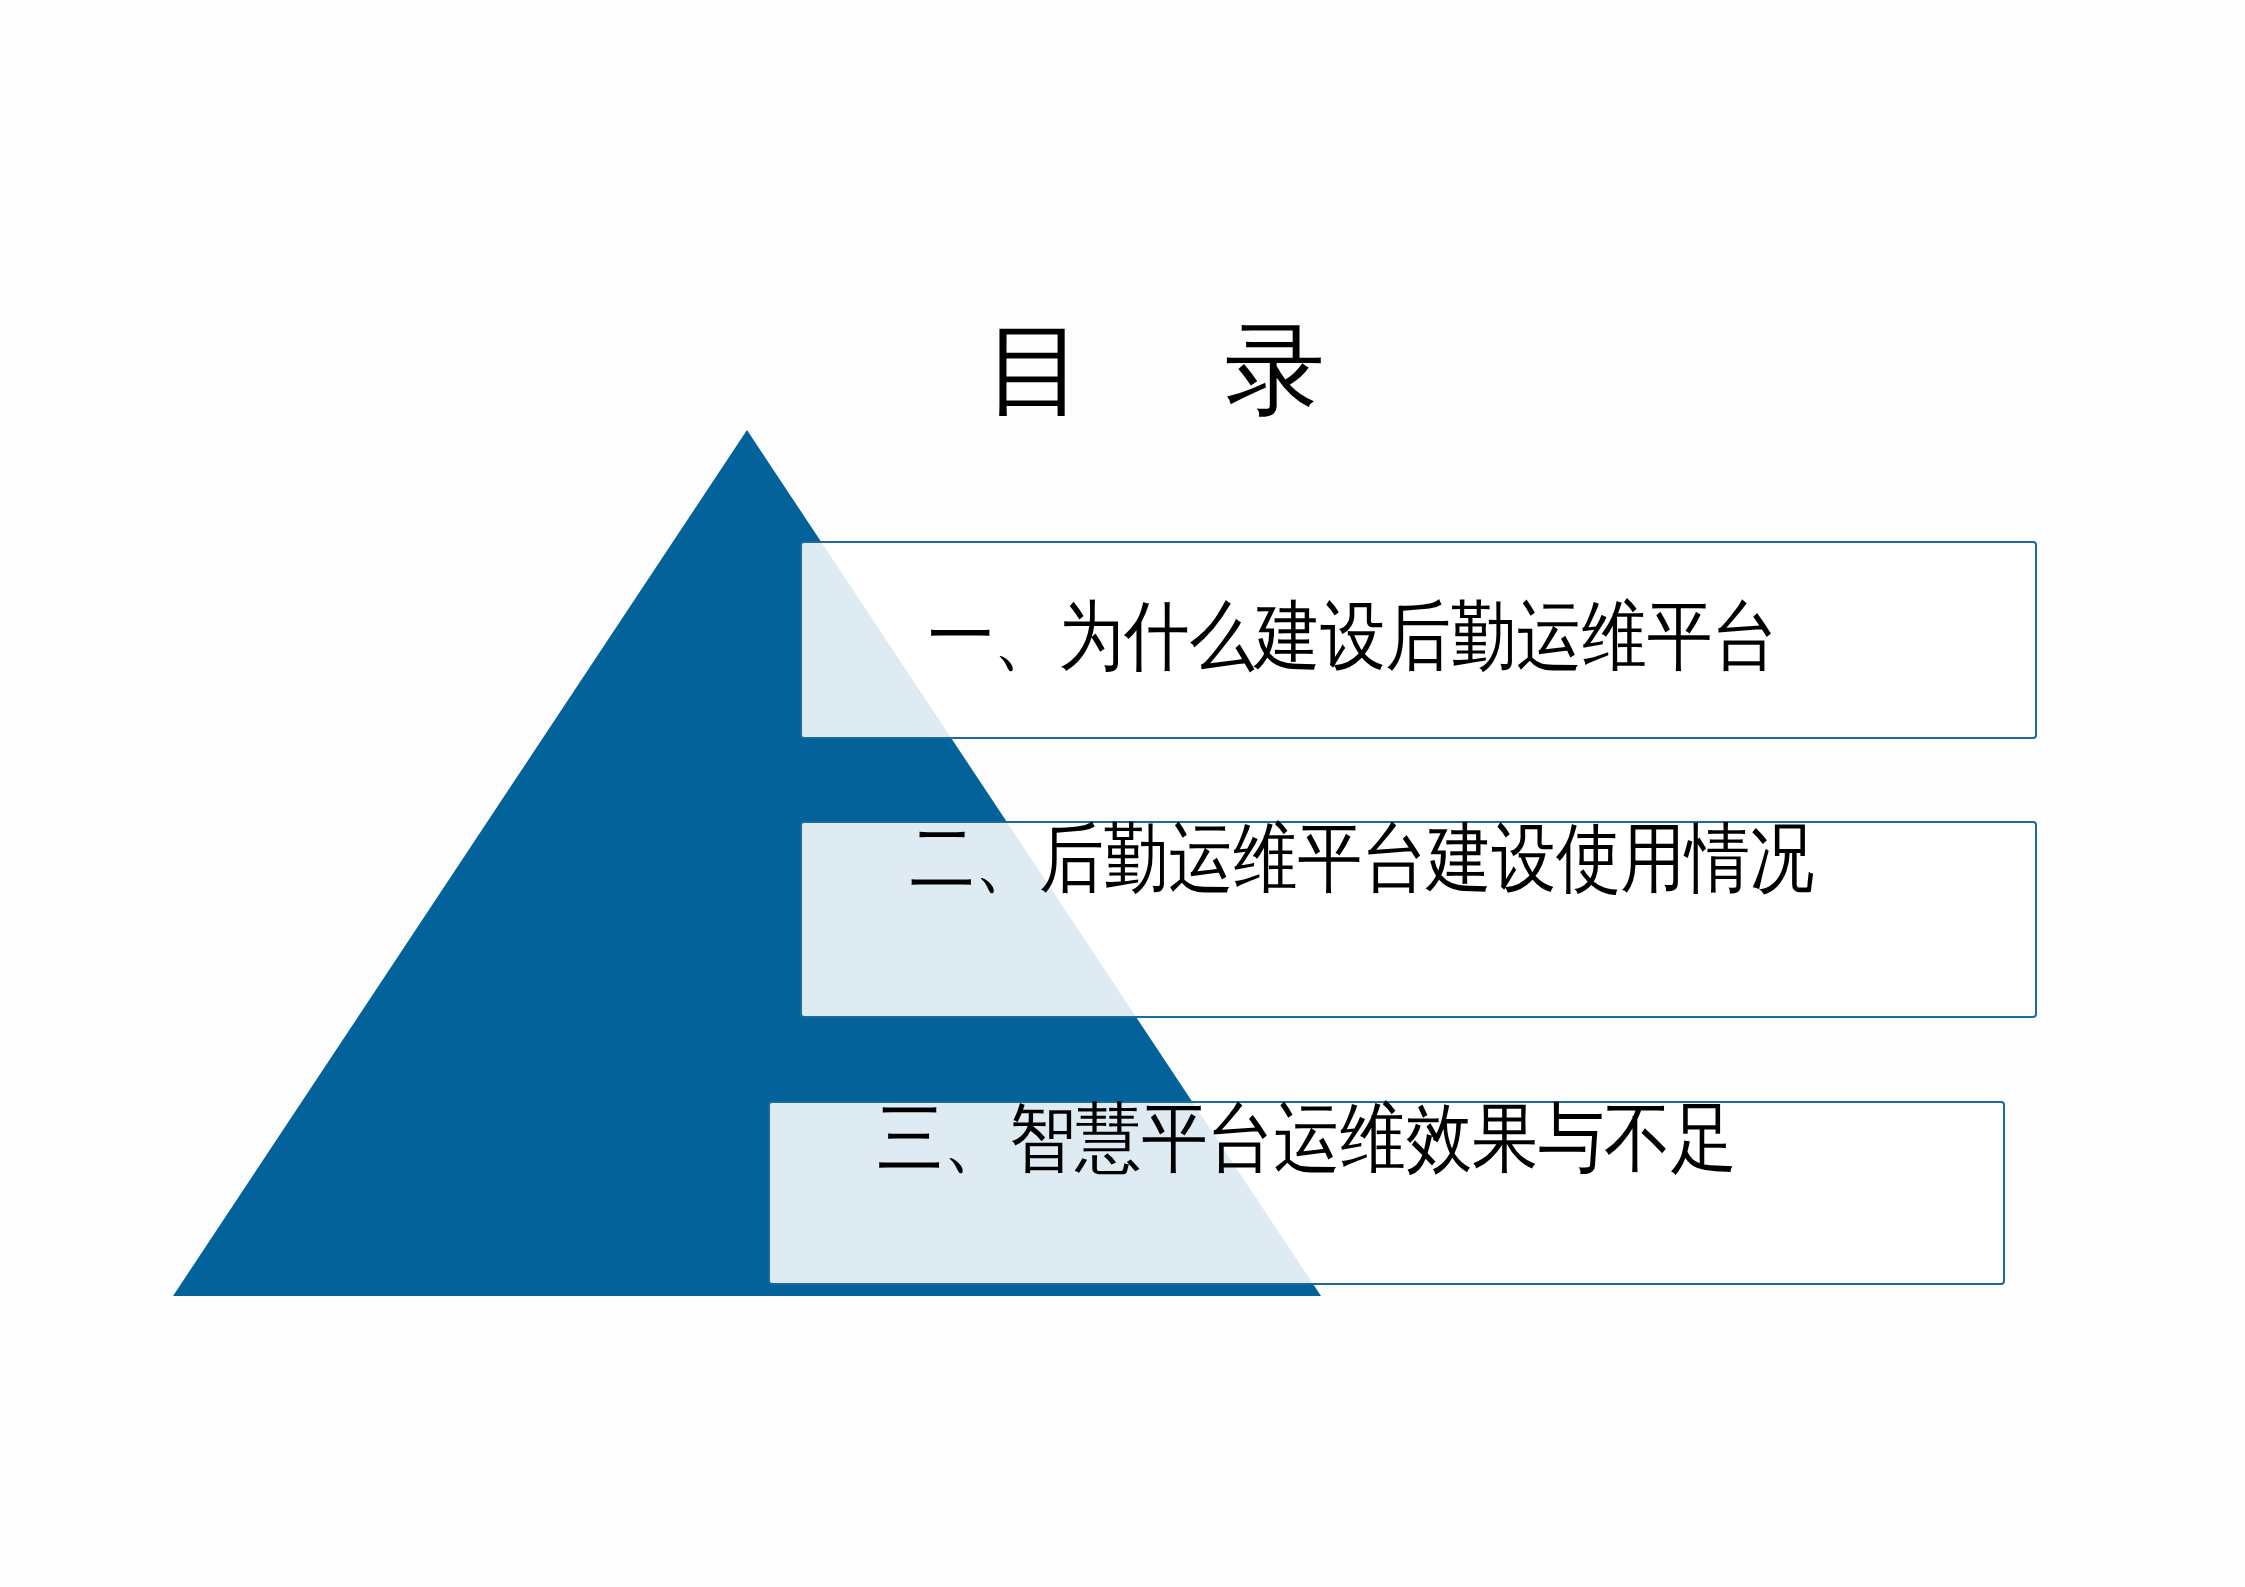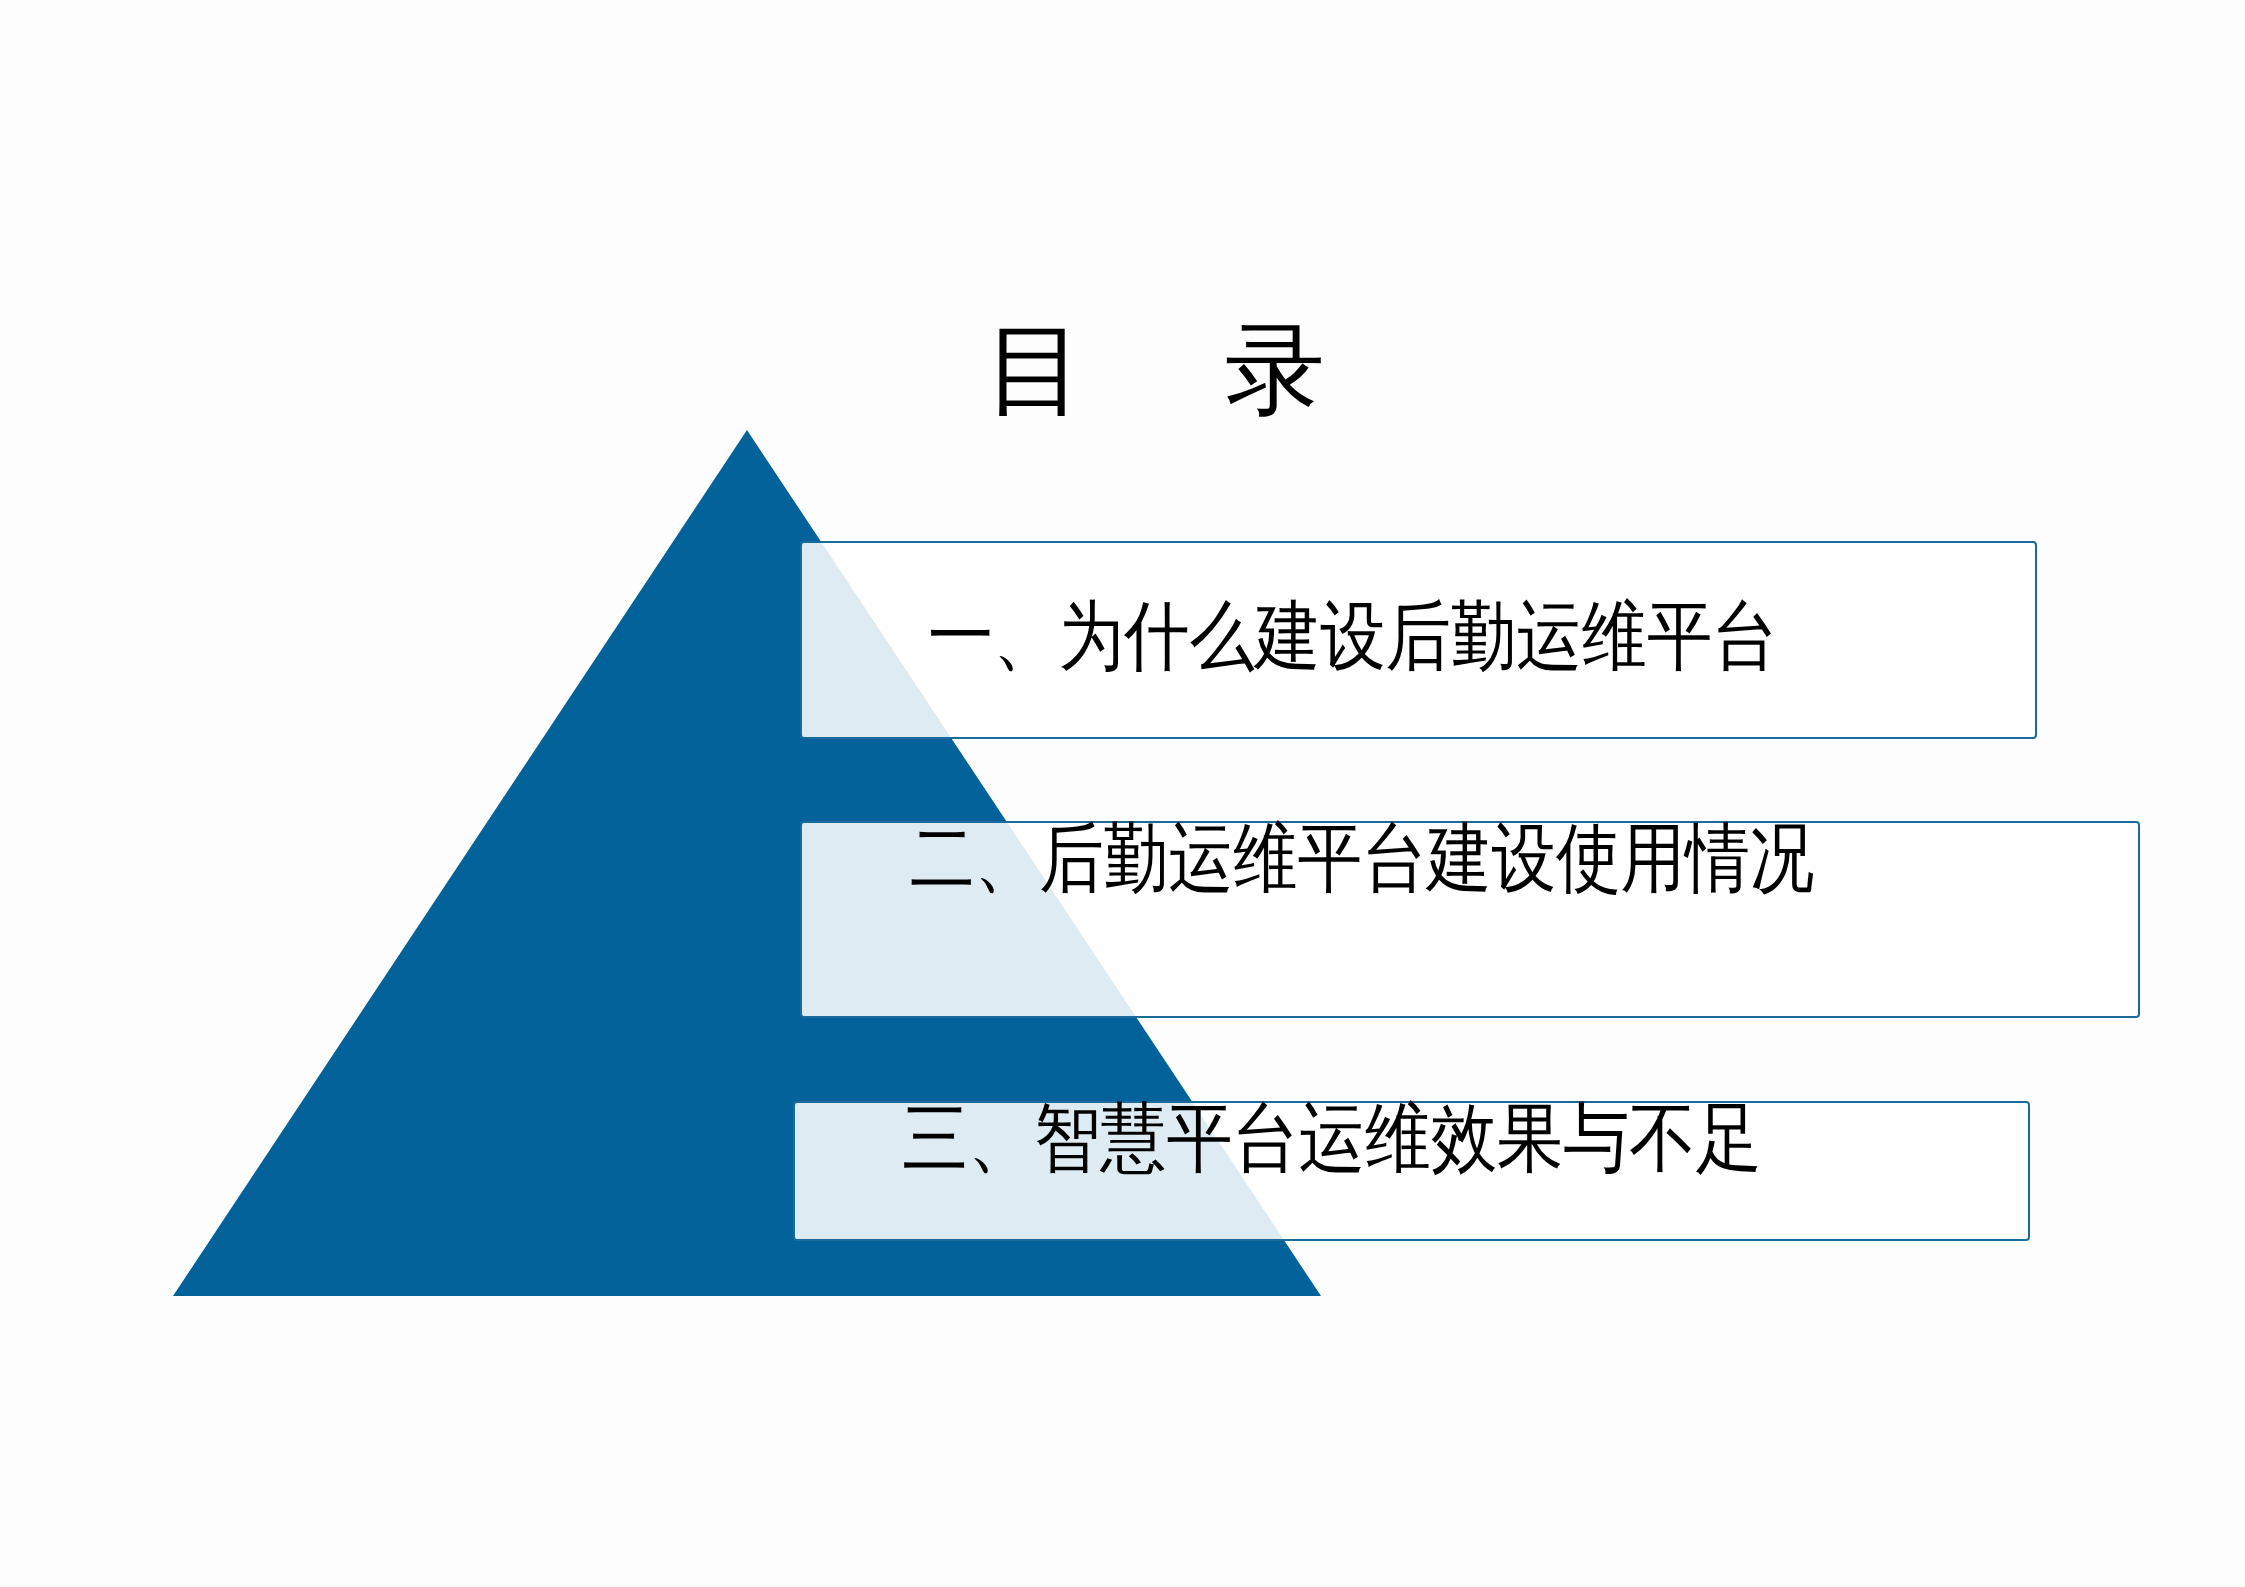--- a/index.html
+++ b/index.html
@@ -38,19 +38,19 @@
 </div>
 
 <svg class="triangle" viewBox="0 0 2245 1587" xmlns="http://www.w3.org/2000/svg">
   <polygon points="747,430 1321,1296 173,1296" fill="#03629a"></polygon>
 </svg>
 
 <div class="box" style="left:800px; top:541px; width:1237px; height:198px;">
   <span class="box-text" style="left:126px; top:55px;">一、为什么建设后勤运维平台</span>
 </div>
 
-<div class="box" style="left:800px; top:821px; width:1340px; height:197px;">
+<div class="box" style="left:800px; top:821px; width:1237px; height:197px;">
   <span class="box-text" style="left:108px; top:-3px; transform: scaleX(0.85);">二、后勤运维平台建设使用情况</span>
 </div>
 
-<div class="box" style="left:793px; top:1101px; width:1237px; height:140px;padding-left:44px;">
+<div class="box" style="left:768px; top:1101px; width:1237px; height:184px;padding-left:44px;">
   <span class="box-text" style="left:107px; top:-3px; transform: scaleX(0.87);">三、智慧平台运维效果与不足</span>
 </div>
 
 </body></html>

